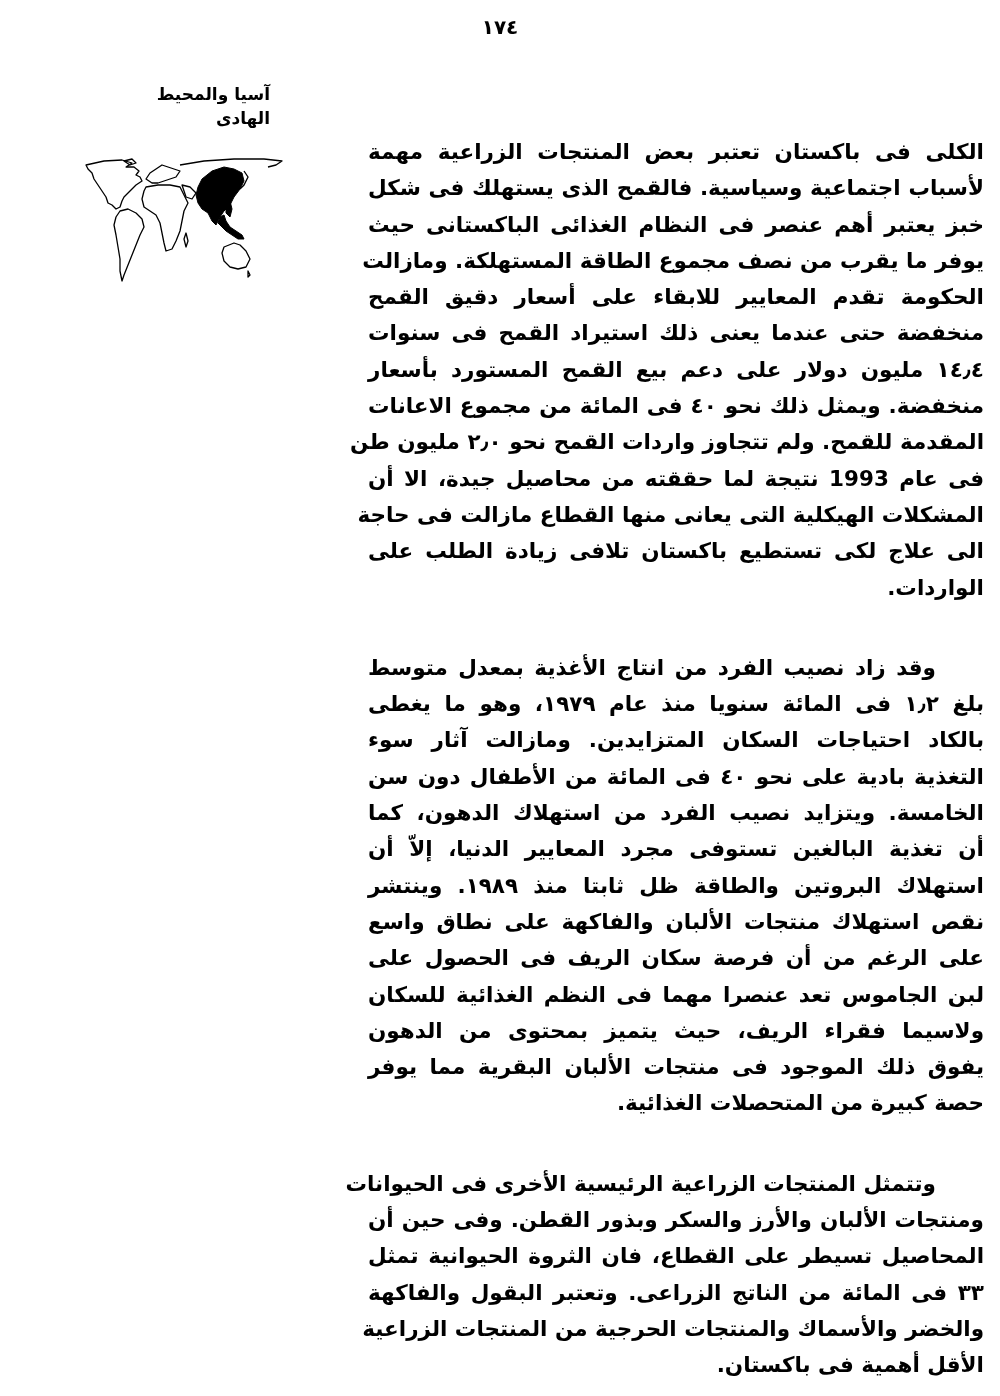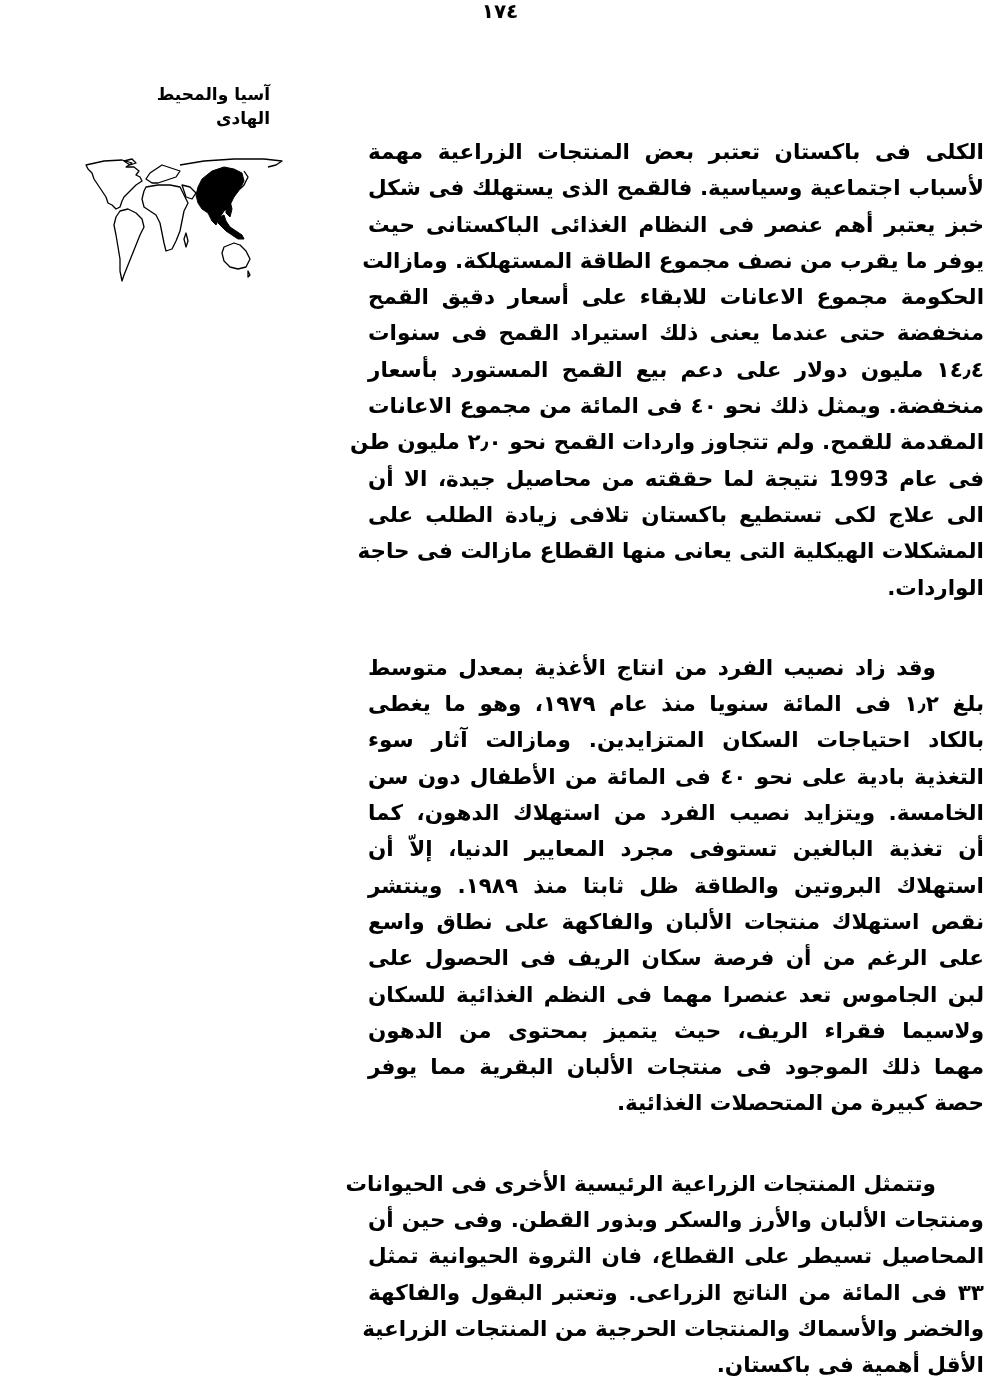--- a/index.html
+++ b/index.html
@@ -1,17 +1,17 @@
 <!DOCTYPE html>
 <html><head>
 <meta charset="utf-8">
 <style>
   html, body { margin: 0; padding: 0; background: #ffffff; }
   body { width: 1000px; height: 1396px; position: relative; overflow: hidden; color: #000; font-family: "DejaVu Sans", sans-serif; }
-  .page-number { position: absolute; top: 0; left: 440px; width: 120px; text-align: center; font-size: 20px; font-weight: bold; line-height: 22px; direction: rtl; }
+  .page-number { position: absolute; top: 16px; left: 440px; width: 120px; text-align: center; font-size: 20px; font-weight: bold; line-height: 22px; direction: rtl; }
   .running-header { position: absolute; top: 82px; left: 100px; width: 170px; direction: rtl; font-size: 17px; font-weight: bold; line-height: 24px; }
   .map { position: absolute; top: 155px; left: 84px; width: 200px; height: 130px; }
   .body-text { position: absolute; top: 134px; left: 368px; width: 616px; direction: rtl; font-family: "DejaVu Sans", sans-serif; font-weight: bold; font-size: 21.5px; }
   .line { height: 36.3px; line-height: 36.3px; text-align: justify; text-align-last: justify; white-space: nowrap; overflow: visible; }
   .line.last { text-align-last: right; }
   .line.indent { padding-right: 48px; margin-top: 44px; }
 </style>
 </head>
 <body>
 
@@ -44,41 +44,41 @@
   <path fill="#000" stroke="#000" stroke-width="1" d="M136,62 L140,60 L142,66 L146,72 L152,76 L158,80 L160,84 L154,84 L148,80 L142,76 L138,72 L134,68 Z"></path>
   <path fill="#000" stroke="#000" stroke-width="1" d="M142,48 L146,46 L148,54 L146,62 L142,58 Z"></path>
   <path fill="none" stroke="#000" stroke-width="1.3" d="M160,16 L164,22 L160,30 L156,34"></path>
 </svg>
 
 <div class="body-text" id="body-text">
     <div class="line">الكلى فى باكستان تعتبر بعض المنتجات الزراعية مهمة</div>
     <div class="line">لأسباب اجتماعية وسياسية. فالقمح الذى يستهلك فى شكل</div>
     <div class="line">خبز يعتبر أهم عنصر فى النظام الغذائى الباكستانى حيث</div>
     <div class="line">يوفر ما يقرب من نصف مجموع الطاقة المستهلكة. ومازالت</div>
-    <div class="line">الحكومة مجموع الاعانات للابقاء على أسعار دقيق القمح</div>
+    <div class="line">الحكومة تقدم المعايير للابقاء على أسعار دقيق القمح</div>
     <div class="line">منخفضة حتى عندما يعنى ذلك استيراد القمح فى سنوات</div>
     <div class="line">١٤٫٤ مليون دولار على دعم بيع القمح المستورد بأسعار</div>
     <div class="line">منخفضة. ويمثل ذلك نحو ٤٠ فى المائة من مجموع الاعانات</div>
     <div class="line">المقدمة للقمح. ولم تتجاوز واردات القمح نحو ٢٫٠ مليون طن</div>
     <div class="line">فى عام 1993 نتيجة لما حققته من محاصيل جيدة، الا أن</div>
+    <div class="line">المشكلات الهيكلية التى يعانى منها القطاع مازالت فى حاجة</div>
     <div class="line">الى علاج لكى تستطيع باكستان تلافى زيادة الطلب على</div>
-    <div class="line">المشكلات الهيكلية التى يعانى منها القطاع مازالت فى حاجة</div>
     <div class="line last">الواردات.</div>
     <div class="line indent">وقد زاد نصيب الفرد من انتاج الأغذية بمعدل متوسط</div>
     <div class="line">بلغ ١٫٢ فى المائة سنويا منذ عام ١٩٧٩، وهو ما يغطى</div>
     <div class="line">بالكاد احتياجات السكان المتزايدين. ومازالت آثار سوء</div>
     <div class="line">التغذية بادية على نحو ٤٠ فى المائة من الأطفال دون سن</div>
     <div class="line">الخامسة. ويتزايد نصيب الفرد من استهلاك الدهون، كما</div>
     <div class="line">أن تغذية البالغين تستوفى مجرد المعايير الدنيا، إلاّ أن</div>
     <div class="line">استهلاك البروتين والطاقة ظل ثابتا منذ ١٩٨٩. وينتشر</div>
     <div class="line">نقص استهلاك منتجات الألبان والفاكهة على نطاق واسع</div>
     <div class="line">على الرغم من أن فرصة سكان الريف فى الحصول على</div>
     <div class="line">لبن الجاموس تعد عنصرا مهما فى النظم الغذائية للسكان</div>
     <div class="line">ولاسيما فقراء الريف، حيث يتميز بمحتوى من الدهون</div>
-    <div class="line">مهما ذلك الموجود فى منتجات الألبان البقرية مما يوفر</div>
+    <div class="line">يفوق ذلك الموجود فى منتجات الألبان البقرية مما يوفر</div>
     <div class="line last">حصة كبيرة من المتحصلات الغذائية.</div>
     <div class="line indent">وتتمثل المنتجات الزراعية الرئيسية الأخرى فى الحيوانات</div>
     <div class="line">ومنتجات الألبان والأرز والسكر وبذور القطن. وفى حين أن</div>
     <div class="line">المحاصيل تسيطر على القطاع، فان الثروة الحيوانية تمثل</div>
     <div class="line">٣٣ فى المائة من الناتج الزراعى. وتعتبر البقول والفاكهة</div>
     <div class="line">والخضر والأسماك والمنتجات الحرجية من المنتجات الزراعية</div>
     <div class="line last">الأقل أهمية فى باكستان.</div>
     <div class="line indent">ويضطلع القطن بدور رئيسى فى ادرار النقد الأجنبى</div>
   </div>
 

